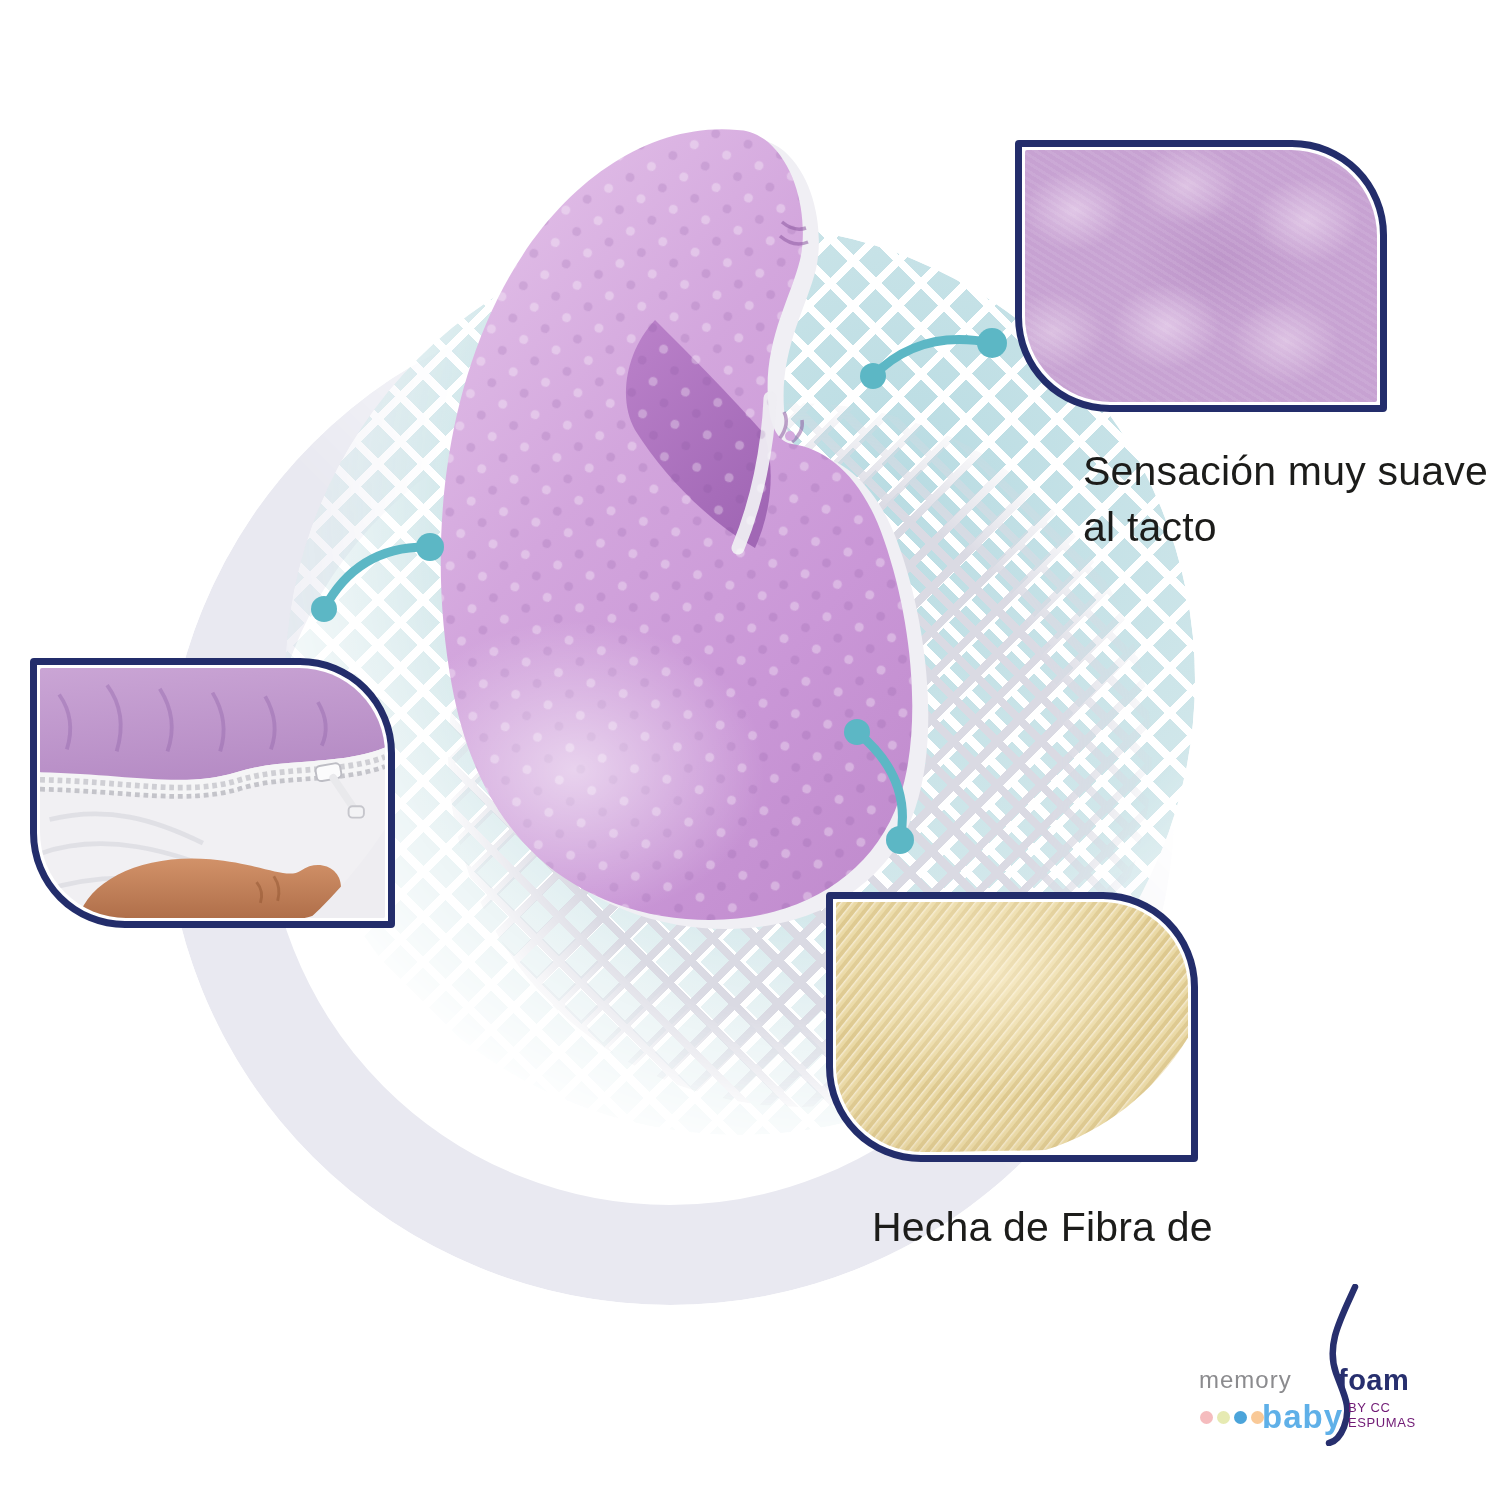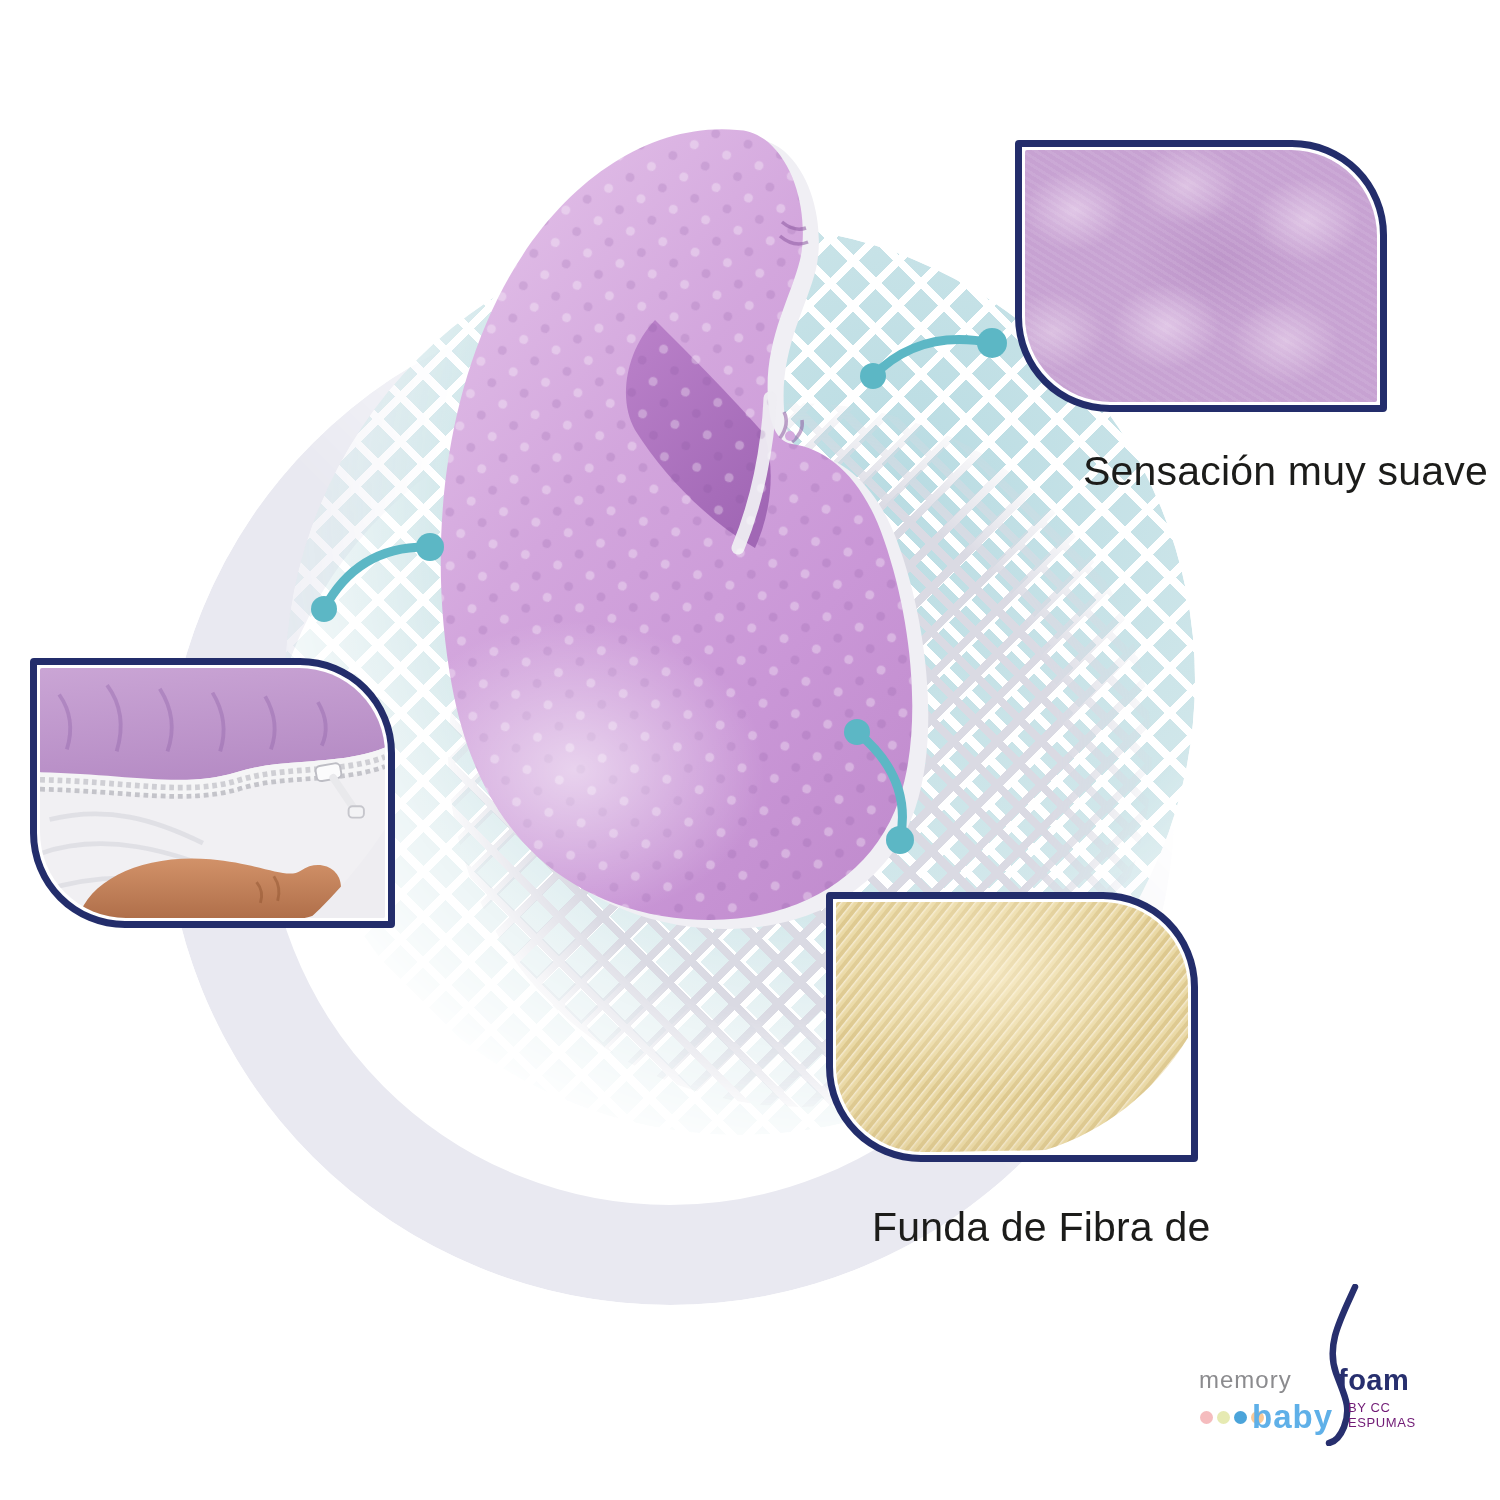--- a/index.html
+++ b/index.html
@@ -63,21 +63,21 @@
   .caption-soft{left:1083px;top:444px;}
   .caption-cover{left:116px;top:954px;}
   .caption-fiber{left:872px;top:1200px;}
   
   .logo{position:absolute;left:1190px;top:1282px;width:270px;height:170px;}
   .logo .memory{position:absolute;left:9px;top:84px;font-size:24px;color:#8b8b8e;letter-spacing:1px;}
   .logo .foam{position:absolute;left:148px;top:82px;font-size:29px;font-weight:700;color:#272f6e;letter-spacing:.5px;text-align:center;}
   .logo .byline{position:absolute;left:158px;top:118px;font-size:13px;color:#701a75;letter-spacing:.6px;}
   .logo .dots{position:absolute;left:10px;top:129px;display:flex;gap:4px;}
   .logo .dots span{width:13px;height:13px;border-radius:50%;display:block;}
-  .logo .baby{position:absolute;left:62px;top:116px;font-size:33px;font-weight:700;color:#5fb0e8;letter-spacing:1px;}
+  .logo .baby{position:absolute;left:72px;top:116px;font-size:33px;font-weight:700;color:#5fb0e8;letter-spacing:1px;}
   .logo svg{position:absolute;left:131px;top:2px;}
 </style>
 </head>
 <body>
 
 <div class="stage">
 
   <div class="bg-ring"></div>
   <div class="bg-teal"></div>
   <div class="bg-lattice"></div>
@@ -230,23 +230,24 @@
         </defs>
         <rect width="360" height="264" fill="#ffffff"></rect>
         <path d="M -4,-4 L 364,-4 L 364,136 C 330,198 276,242 214,262 L -4,266 Z" fill="url(#ribs)"></path>
         <path d="M -4,-4 L 364,-4 L 364,136 C 330,198 276,242 214,262 L -4,266 Z" fill="url(#fiberLight)"></path>
       </svg>
     </div>
   </div>
 
   <div class="caption caption-soft">
     <div>Sensación muy suave</div>
+    <div>al tacto</div>
   </div>
   <div class="caption caption-fiber">
-    <div>Funda de Fibra de</div>
+    <div>Hecha de Fibra de</div>
   </div>
 
   <div class="logo">
     <span class="memory">memory</span>
     <svg width="46" height="162" viewBox="0 0 46 162">
       <path d="M 34,3 C 19,36 5,61 15,89 C 23,111 31,123 23,143 C 19,153 13,158 8,159" fill="none" stroke="#272f6e" stroke-width="6.5" stroke-linecap="round"></path>
     </svg>
     <span class="foam">foam</span>
     <span class="byline">BY CC ESPUMAS</span>
     <div class="dots">

